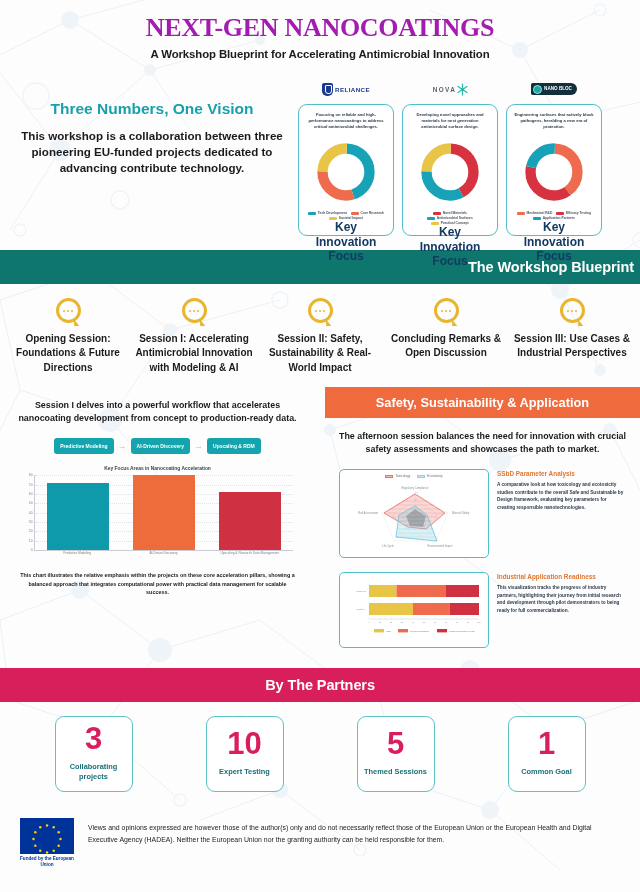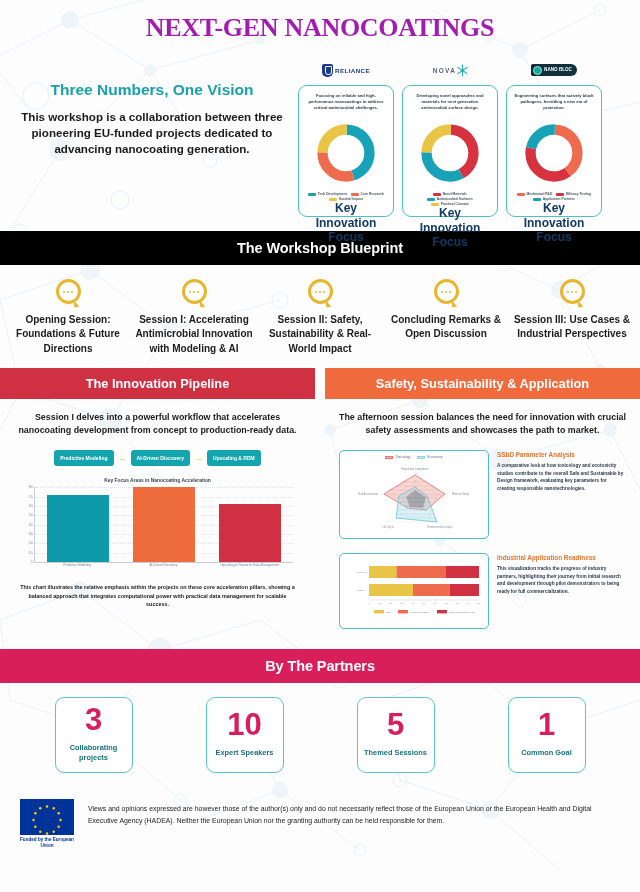--- a/index.html
+++ b/index.html
@@ -133,21 +133,21 @@
 
   
   .banner {
     text-align: center;
     color: #fff;
     font-size: 14.5px;
     font-weight: bold;
     padding: 9px 6px;
     letter-spacing: -0.1px;
   }
-  .banner-teal { background: #000000; margin-top: 14px; }
+  .banner-teal { background: #0f766e; margin-top: 14px; text-align: right; }
   .banner-pink { background: #d81e5b; margin-top: 14px; }
 
   
   .blueprint {
     display: flex; justify-content: space-between;
     padding: 14px 8px 12px;
   }
   .bp-item { width: 120px; text-align: center; }
   .bp-bubble {
     width: 25px; height: 25px;
@@ -372,27 +372,28 @@
       <circle cx="470" cy="250" r="6"></circle>
         <circle cx="400" cy="780" r="7"></circle>
         <circle cx="360" cy="850" r="6"></circle>
     </g>
   </svg>
 
   <div class="layer">
 
     <div class="header">
       <div class="poster-title">NEXT-GEN NANOCOATINGS</div>
+      <div class="poster-sub">A Workshop Blueprint for Accelerating Antimicrobial Innovation</div>
     </div>
 
     <div class="intro">
 
       <div class="intro-left">
         <div class="intro-head">Three Numbers, One Vision</div>
-        <div class="intro-body">This workshop is a collaboration between three pioneering EU-funded projects dedicated to advancing nanocoating generation.</div>
+        <div class="intro-body">This workshop is a collaboration between three pioneering EU-funded projects dedicated to advancing contribute technology.</div>
       </div>
 
       <div class="intro-right">
 
         <div class="proj-col">
           <div class="logo-row">
             <div class="logo-reliance">
               <span class="shield"></span>
               <span class="txt">RELIANCE</span>
             </div>
@@ -555,21 +556,20 @@
               <i></i>
             </span>
         </div>
         <div class="bp-label">Session III: Use Cases &amp; Industrial Perspectives</div>
       </div>
     </div>
 
     <div class="two-col">
 
       <div class="col">
-        <div class="col-banner cb-red">The Innovation Pipeline</div>
         <div class="col-body">
           <div class="col-intro">Session I delves into a powerful workflow that accelerates nanocoating development from concept to production-ready data.</div>
 
           <div class="pipeline">
             <span class="chip">Predictive Modeling</span>
             <span class="arrow">→</span>
             <span class="chip">AI-Driven Discovery</span>
             <span class="arrow">→</span>
             <span class="chip">Upscaling &amp; RDM</span>
           </div>
@@ -761,21 +761,21 @@
 
     <div class="banner banner-pink">By The Partners</div>
 
     <div class="numbers">
       <div class="num-card">
         <div class="num-val">3</div>
         <div class="num-lab">Collaborating projects</div>
       </div>
       <div class="num-card">
         <div class="num-val">10</div>
-        <div class="num-lab">Expert Speakers</div>
+        <div class="num-lab">Expert Testing</div>
       </div>
       <div class="num-card">
         <div class="num-val">5</div>
         <div class="num-lab">Themed Sessions</div>
       </div>
       <div class="num-card">
         <div class="num-val">1</div>
         <div class="num-lab">Common Goal</div>
       </div>
     </div>

